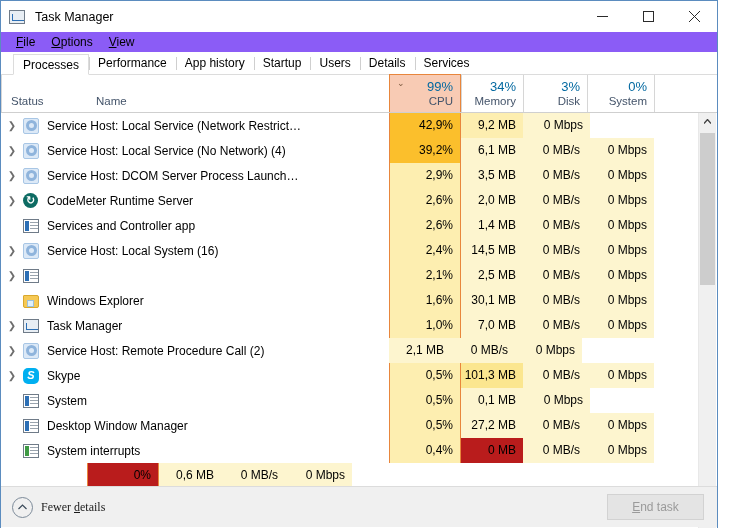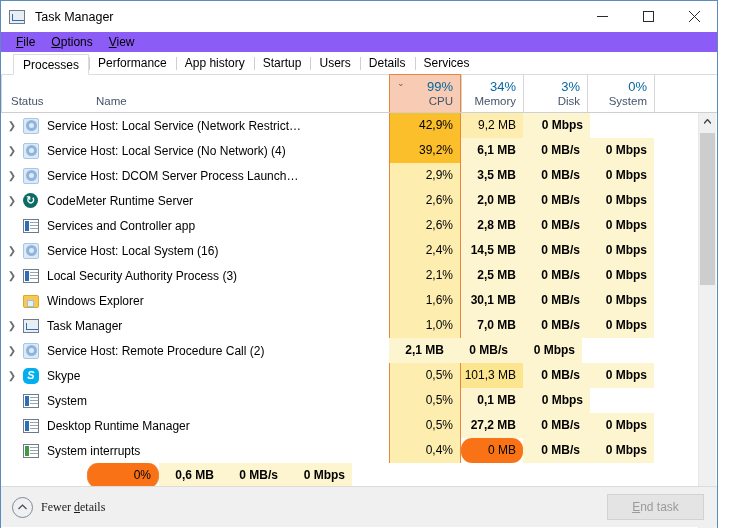--- a/index.html
+++ b/index.html
@@ -95,25 +95,25 @@
     box-sizing:border-box;text-align:right;padding-right:7px;line-height:25px;
     position:relative;
   }
   .c-cpu{width:72px;border-left:1px solid #e8863c;border-right:1px solid #e8863c;}
   .c-mem{width:62px;}
   .c-disk{width:64px;}
   .c-net{width:67px;}
   .c-tail{flex:1;background:#fff;}
 
   
-  .h0{background:#fdf5cf;font-weight:bold;}
+  .h0{background:#fdf5cf;}
   .h1{background:#fdeeb0;}
   .h2{background:#fbe68f;}
   .h4{background:#fbbf2c;}
-  .hw{background:#f97316;border-radius:11px;}
+  .hw{background:#b91c1c;}
 
   
   #vscroll{
     position:absolute;right:1px;top:38px;bottom:1px;width:17px;
     background:#f0f0f0;border-left:1px solid #e8e8e8;
   }
   .sb-arrow{
     height:17px;width:17px;display:flex;align-items:center;justify-content:center;
     color:#606060;font-size:8px;background:#f0f0f0;
   }
@@ -331,21 +331,21 @@
         <div class="prow">
           <div class="c-name">
             <div class="twisty"></div>
             <div class="picon">
               <div class="ic-win"></div>
             </div>
             <div class="pname">Services and Controller app</div>
           </div>
           <div class="c-status"></div>
           <div class="c-num c-cpu h1">2,6%</div>
-          <div class="c-num c-mem h0">2,8 MB</div>
+          <div class="c-num c-mem h0">1,4 MB</div>
           <div class="c-num c-disk h0">0 MB/s</div>
           <div class="c-num c-net h0">0 Mbps</div>
           <div class="c-tail"></div>
         </div>
         <div class="prow">
           <div class="c-name">
             <div class="twisty">❯</div>
             <div class="picon">
               <div class="ic-gear"></div>
             </div>
@@ -357,21 +357,20 @@
           <div class="c-num c-disk h0">0 MB/s</div>
           <div class="c-num c-net h0">0 Mbps</div>
           <div class="c-tail"></div>
         </div>
         <div class="prow">
           <div class="c-name">
             <div class="twisty">❯</div>
             <div class="picon">
               <div class="ic-win"></div>
             </div>
-            <div class="pname">Local Security Authority Process (3)</div>
           </div>
           <div class="c-status"></div>
           <div class="c-num c-cpu h1">2,1%</div>
           <div class="c-num c-mem h0">2,5 MB</div>
           <div class="c-num c-disk h0">0 MB/s</div>
           <div class="c-num c-net h0">0 Mbps</div>
           <div class="c-tail"></div>
         </div>
         <div class="prow">
           <div class="c-name">
@@ -445,21 +444,21 @@
           <div class="c-num c-mem h0">0,1 MB</div>
           <div class="c-num c-net h0">0 Mbps</div>
           <div class="c-tail"></div>
         </div>
         <div class="prow">
           <div class="c-name">
             <div class="twisty"></div>
             <div class="picon">
               <div class="ic-win"></div>
             </div>
-            <div class="pname">Desktop Runtime Manager</div>
+            <div class="pname">Desktop Window Manager</div>
           </div>
           <div class="c-status"></div>
           <div class="c-num c-cpu h1">0,5%</div>
           <div class="c-num c-mem h0">27,2 MB</div>
           <div class="c-num c-disk h0">0 MB/s</div>
           <div class="c-num c-net h0">0 Mbps</div>
           <div class="c-tail"></div>
         </div>
         <div class="prow">
           <div class="c-name">

